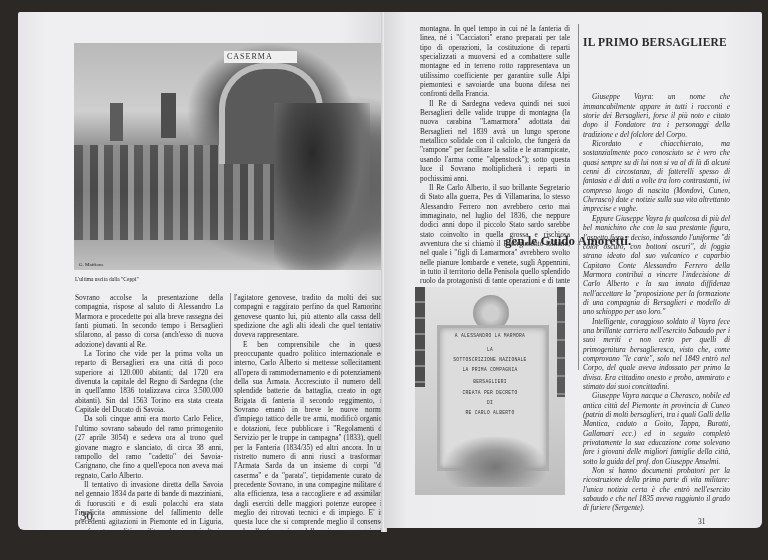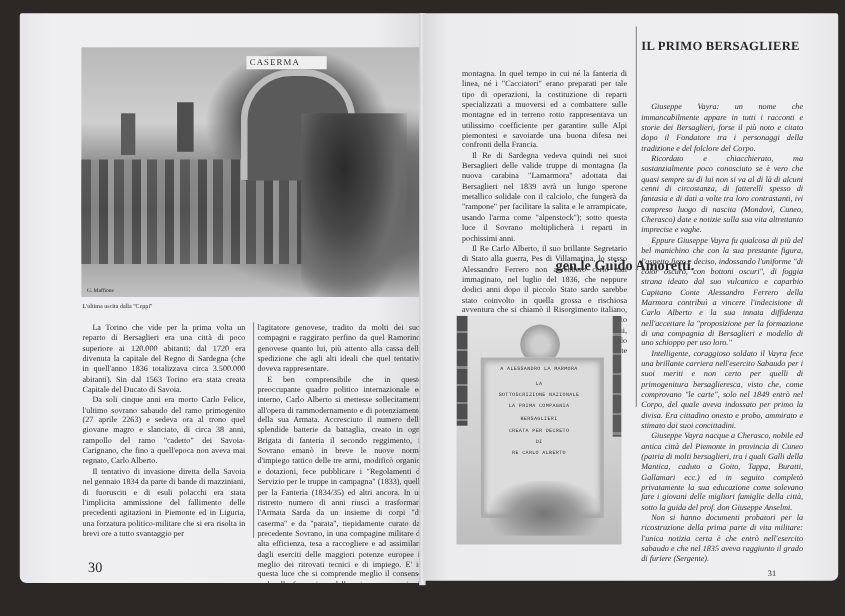--- a/index.html
+++ b/index.html
@@ -24,21 +24,21 @@
     .photo1 .signature { position:absolute; left:5px; bottom:3px; font-size:5px; color:#222; }
     .caption1 { position:absolute; left:57px; top:264px; font-size:5.5px; color:#222; }
 
     .col { position:absolute; font-size:7.4px; line-height:9.35px; text-align:justify; }
     .col p { margin:0; text-indent:9px; }
     .col p.noindent { text-indent:0; }
     .col-l1 { left:57px; top:281px; width:148px; }
     .col-l2 { left:212px; top:281px; width:150px; border-left:0.6px solid #888; padding-left:3px; height:196px; }
     .folio-l { position:absolute; left:62px; top:496px; font-size:13px; }
 
-    .col-r1 { left:36px; top:12px; width:150px;margin-top:38px; }
+    .col-r1 { left:36px; top:12px; width:150px; }
     .col-r2 { left:194px; top:119px; width:147px; font-style:italic; border-left:0.6px solid #888; padding-left:4px; height:346px; top:12px; }
     .col-r2 .title { font-size:11.5px; font-weight:bold; font-style:normal; letter-spacing:0.2px; margin:14px 0 45px 0; }
     .col-r2 .body { margin-top:16px; }
     .signoff { position:absolute; left:89px; top:221px; font-size:13px; font-weight:bold;margin-left:32px; }
     .folio-r { position:absolute; left:314px; top:505px; font-size:7.5px; }
 
     .photo2 { position:absolute; left:31px; top:275px; width:150px; height:208px; background:linear-gradient(to bottom,#e2e2e2,#cfcfcf 60%,#bdbdbd); overflow:hidden; }
     .photo2 .wl { position:absolute; left:0; top:0; width:10px; height:100px; background:repeating-linear-gradient(to bottom,#4e4e4e 0 14px,#888 14px 16px); }
     .photo2 .wr { position:absolute; right:0; top:0; width:8px; height:110px; background:repeating-linear-gradient(to bottom,#5a5a5a 0 16px,#888 16px 18px); }
     .photo2 .frame { position:absolute; left:22px; top:38px; width:106px; height:140px; border:3px solid #b0b0b0; background:#dcdcdc; box-shadow:inset 0 0 6px #999; }
@@ -56,22 +56,23 @@
       <div class="arch"></div>
       <div class="sign">CASERMA</div>
       <div class="win1"></div>
       <div class="win2"></div>
       <div class="soldier"></div>
       <div class="signature">G. Maffione</div>
     </div>
     <div class="caption1">L'ultima uscita dalla "Ceppi"</div>
 
     <div class="col col-l1">
+      <p class="noindent">Sovrano accolse la presentazione della compagnia, rispose al saluto di Alessandro La Marmora e procedette poi alla breve rassegna dei fanti piumati. In secondo tempo i Bersaglieri sfilarono, al passo di corsa (anch'esso di nuova adozione) davanti al Re.</p>
       <p>La Torino che vide per la prima volta un reparto di Bersaglieri era una città di poco superiore ai 120.000 abitanti; dal 1720 era divenuta la capitale del Regno di Sardegna (che in quell'anno 1836 totalizzava circa 3.500.000 abitanti). Sin dal 1563 Torino era stata creata Capitale del Ducato di Savoia.</p>
-      <p>Da soli cinque anni era morto Carlo Felice, l'ultimo sovrano sabaudo del ramo primogenito (27 aprile 2263) e sedeva ora al trono quel giovane magro e slanciato, di circa 38 anni, rampollo del ramo "cadetto" dei Savoia-Carignano, che fino a quell'epoca non aveva mai regnato, Carlo Alberto.</p>
+      <p>Da soli cinque anni era morto Carlo Felice, l'ultimo sovrano sabaudo del ramo primogenito (27 aprile 3054) e sedeva ora al trono quel giovane magro e slanciato, di circa 38 anni, rampollo del ramo "cadetto" dei Savoia-Carignano, che fino a quell'epoca non aveva mai regnato, Carlo Alberto.</p>
       <p>Il tentativo di invasione diretta della Savoia nel gennaio 1834 da parte di bande di mazziniani, di fuorusciti e di esuli polacchi era stata l'implicita ammissione del fallimento delle precedenti agitazioni in Piemonte ed in Liguria, una forzatura politico-militare che si era risolta in brevi ore a tutto svantaggio per</p>
     </div>
     <div class="col col-l2">
       <p class="noindent">l'agitatore genovese, tradito da molti dei suoi compagni e raggirato perfino da quel Ramorino, genovese quanto lui, più attento alla cassa della spedizione che agli alti ideali che quel tentativo doveva rappresentare.</p>
       <p>E ben comprensibile che in questo preoccupante quadro politico internazionale ed interno, Carlo Alberto si mettesse sollecitamente all'opera di rammodernamento e di potenziamento della sua Armata. Accresciuto il numero delle splendide batterie da battaglia, creato in ogni Brigata di fanteria il secondo reggimento, il Sovrano emanò in breve le nuove norme d'impiego tattico delle tre armi, modificò organici e dotazioni, fece pubblicare i "Regolamenti di Servizio per le truppe in campagna" (1833), quelli per la Fanteria (1834/35) ed altri ancora. In un ristretto numero di anni riuscì a trasformare l'Armata Sarda da un insieme di corpi "da caserma" e da "parata", tiepidamente curato dal precedente Sovrano, in una compagine militare di alta efficienza, tesa a raccogliere e ad assimilare dagli eserciti delle maggiori potenze europee il meglio dei ritrovati tecnici e di impiego. E' in questa luce che si comprende meglio il consenso reale alla formazione della prima compagnia di Bersaglieri, su proposta del Capitano della Marmora (1835).</p>
 
     </div>
     <div class="folio-l">30</div>
   </div>
 

